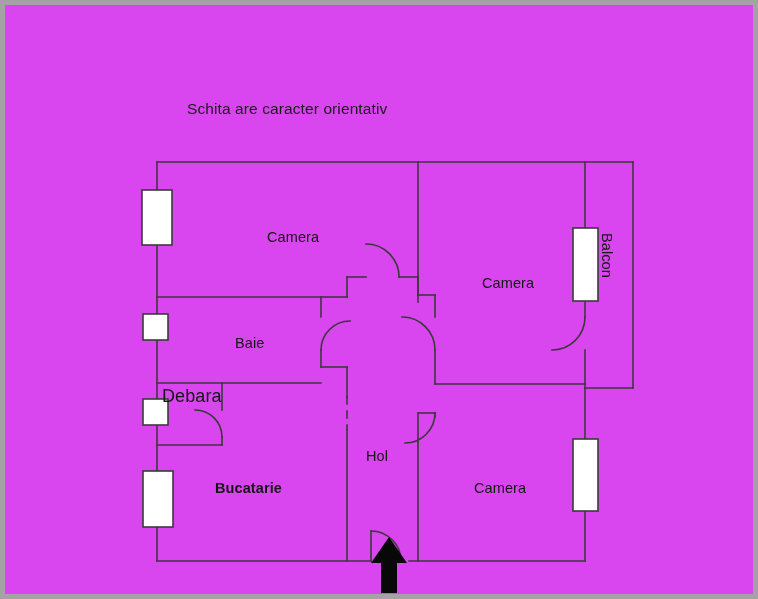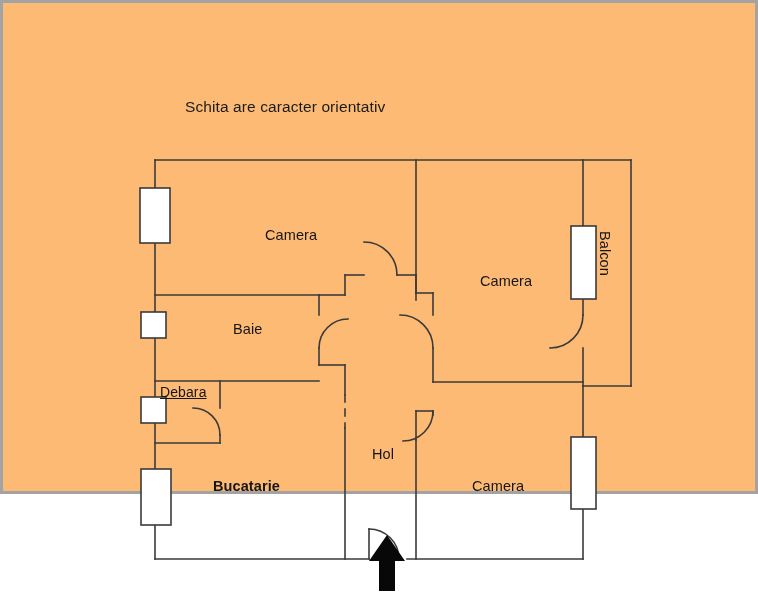--- a/index.html
+++ b/index.html
@@ -13,23 +13,23 @@
     position: relative;
     overflow: hidden;
     font-family: "Liberation Sans", sans-serif;
     color: #1a1a1a;
   }
   #page {
     position: absolute;
     left: 0;
     top: 0;
     width: 758px;
-    height: 494px;
-    background: #fdba74;
-    border: 3px solid #a3a3a3;
+    height: 599px;
+    background: #d946ef;
+    border: 5px solid #a3a3a3;
     box-sizing: border-box;
   }
   #plan-title {
     position: absolute;
     left: 182px;
     top: 95px;
     font-size: 15.5px;
     letter-spacing: 0.1px;
     color: #1b1b1b;
     white-space: nowrap;
@@ -40,22 +40,21 @@
     top: 0;
   }
   .room-label {
     position: absolute;
     font-size: 14.5px;
     color: #161616;
     white-space: nowrap;
     letter-spacing: 0.1px;
   }
   .room-label.small {
-    font-size: 14px;
-    text-decoration: underline;
+    font-size: 18px;
   }
   .room-label.rotated {
     transform-origin: left top;
     transform: rotate(90deg);
   }
   
   #logo {
     position: absolute;
     left: 672px;
     top: 512px;
@@ -162,24 +161,24 @@
     </g>
 
   </svg>
 
   <div class="room-label" style="left:262px; top:224px;">Camera</div>
 
   <div class="room-label" style="left:477px; top:270px;">Camera</div>
 
   <div class="room-label rotated" style="left:610px; top:228px;">Balcon</div>
 
-  <div class="room-label" style="left:230px; top:318px;">Baie</div>
+  <div class="room-label" style="left:230px; top:330px;">Baie</div>
 
   <div class="room-label small" style="left:157px; top:381px;">Debara</div>
 
   <div class="room-label" style="left:210px; top:475px;font-weight:bold;">Bucatarie</div>
 
-  <div class="room-label" style="left:361px; top:443px;margin-left:8px;">Hol</div>
+  <div class="room-label" style="left:361px; top:443px;">Hol</div>
 
   <div class="room-label" style="left:469px; top:475px;">Camera</div>
 
 
 </div>
 
 </body></html>

